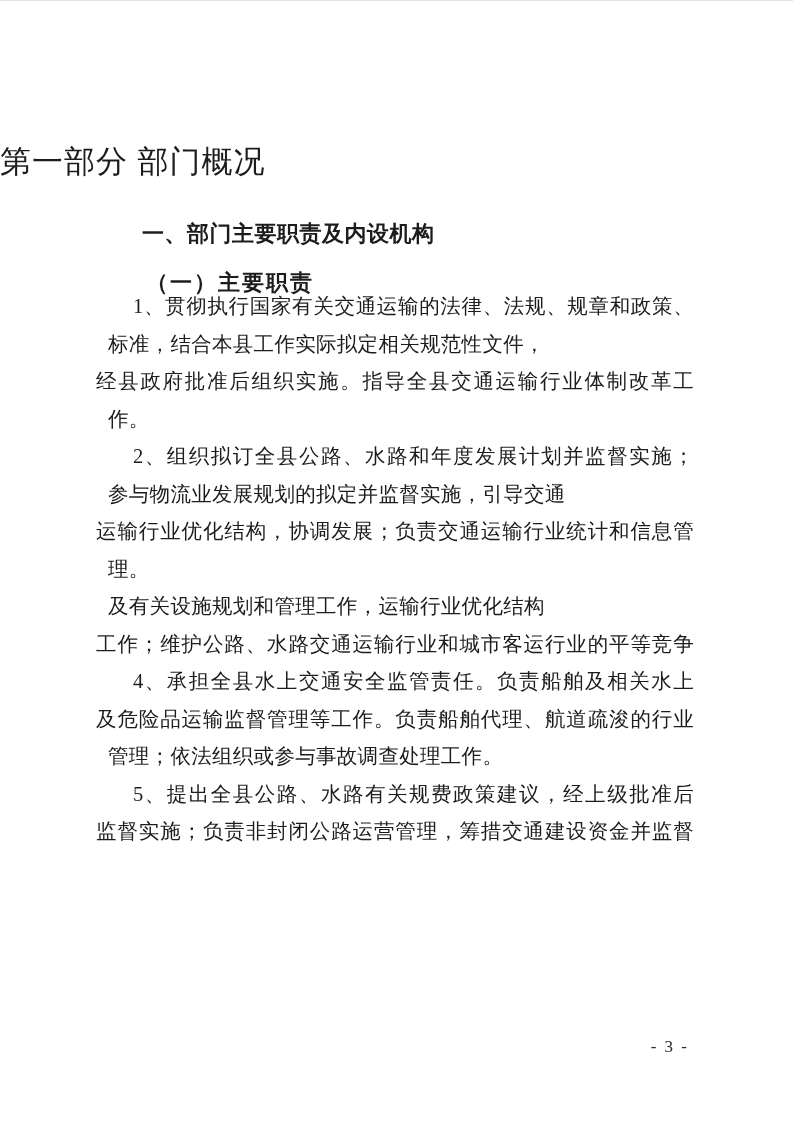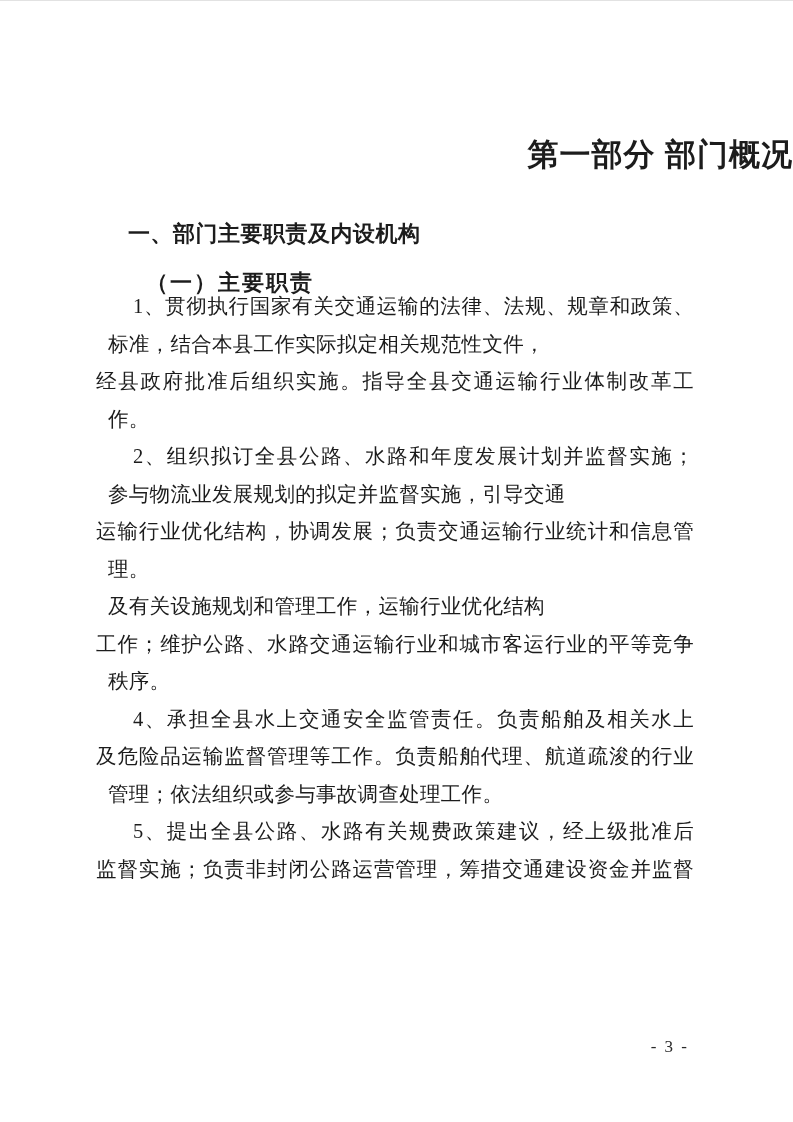--- a/index.html
+++ b/index.html
@@ -17,34 +17,34 @@
     color: #1c1c1c;
   }
   .top-edge {
     position: absolute;
     top: 0; left: 0;
     width: 100%; height: 1px;
     background: #e2e2e2;
   }
   .doc-title {
     position: absolute;
-    top: 134px;
+    top: 141px;
     left: 0;
     width: 100%;
-    text-align: right;
+    text-align: left;
     font-family: "Liberation Sans", sans-serif;
-    font-weight: bold;
+    font-weight: normal;
     font-size: 31px;
     letter-spacing: 1px;
     white-space: pre;
   }
   .section-heading {
     position: absolute;
     top: 219px;
-    left: 128px;
+    left: 142px;
     font-family: "Liberation Sans", sans-serif;
     font-weight: bold;
     font-size: 22px;
     letter-spacing: 0.5px;
     white-space: nowrap;
   }
   .subsection-heading {
     position: absolute;
     top: 268px;
     left: 146px;
@@ -112,21 +112,20 @@
     <div>
       <div class="line fill indent">2、组织拟订全县公路、水路和年度发展计划并监督实施；</div>
       <div class="line short">参与物流业发展规划的拟定并监督实施，引导交通</div>
       <div class="line fill">运输行业优化结构，协调发展；负责交通运输行业统计和信息管</div>
       <div class="line short">理。</div>
     </div>
 
     <div>
       <div class="line short">及有关设施规划和管理工作，运输行业优化结构</div>
       <div class="line fill">工作；维护公路、水路交通运输行业和城市客运行业的平等竞争</div>
-      <div class="line short">秩序。</div>
     </div>
 
     <div>
       <div class="line fill indent">4、承担全县水上交通安全监管责任。负责船舶及相关水上</div>
       <div class="line fill">及危险品运输监督管理等工作。负责船舶代理、航道疏浚的行业</div>
       <div class="line short">管理；依法组织或参与事故调查处理工作。</div>
     </div>
 
     <div>
       <div class="line fill indent">5、提出全县公路、水路有关规费政策建议，经上级批准后</div>

